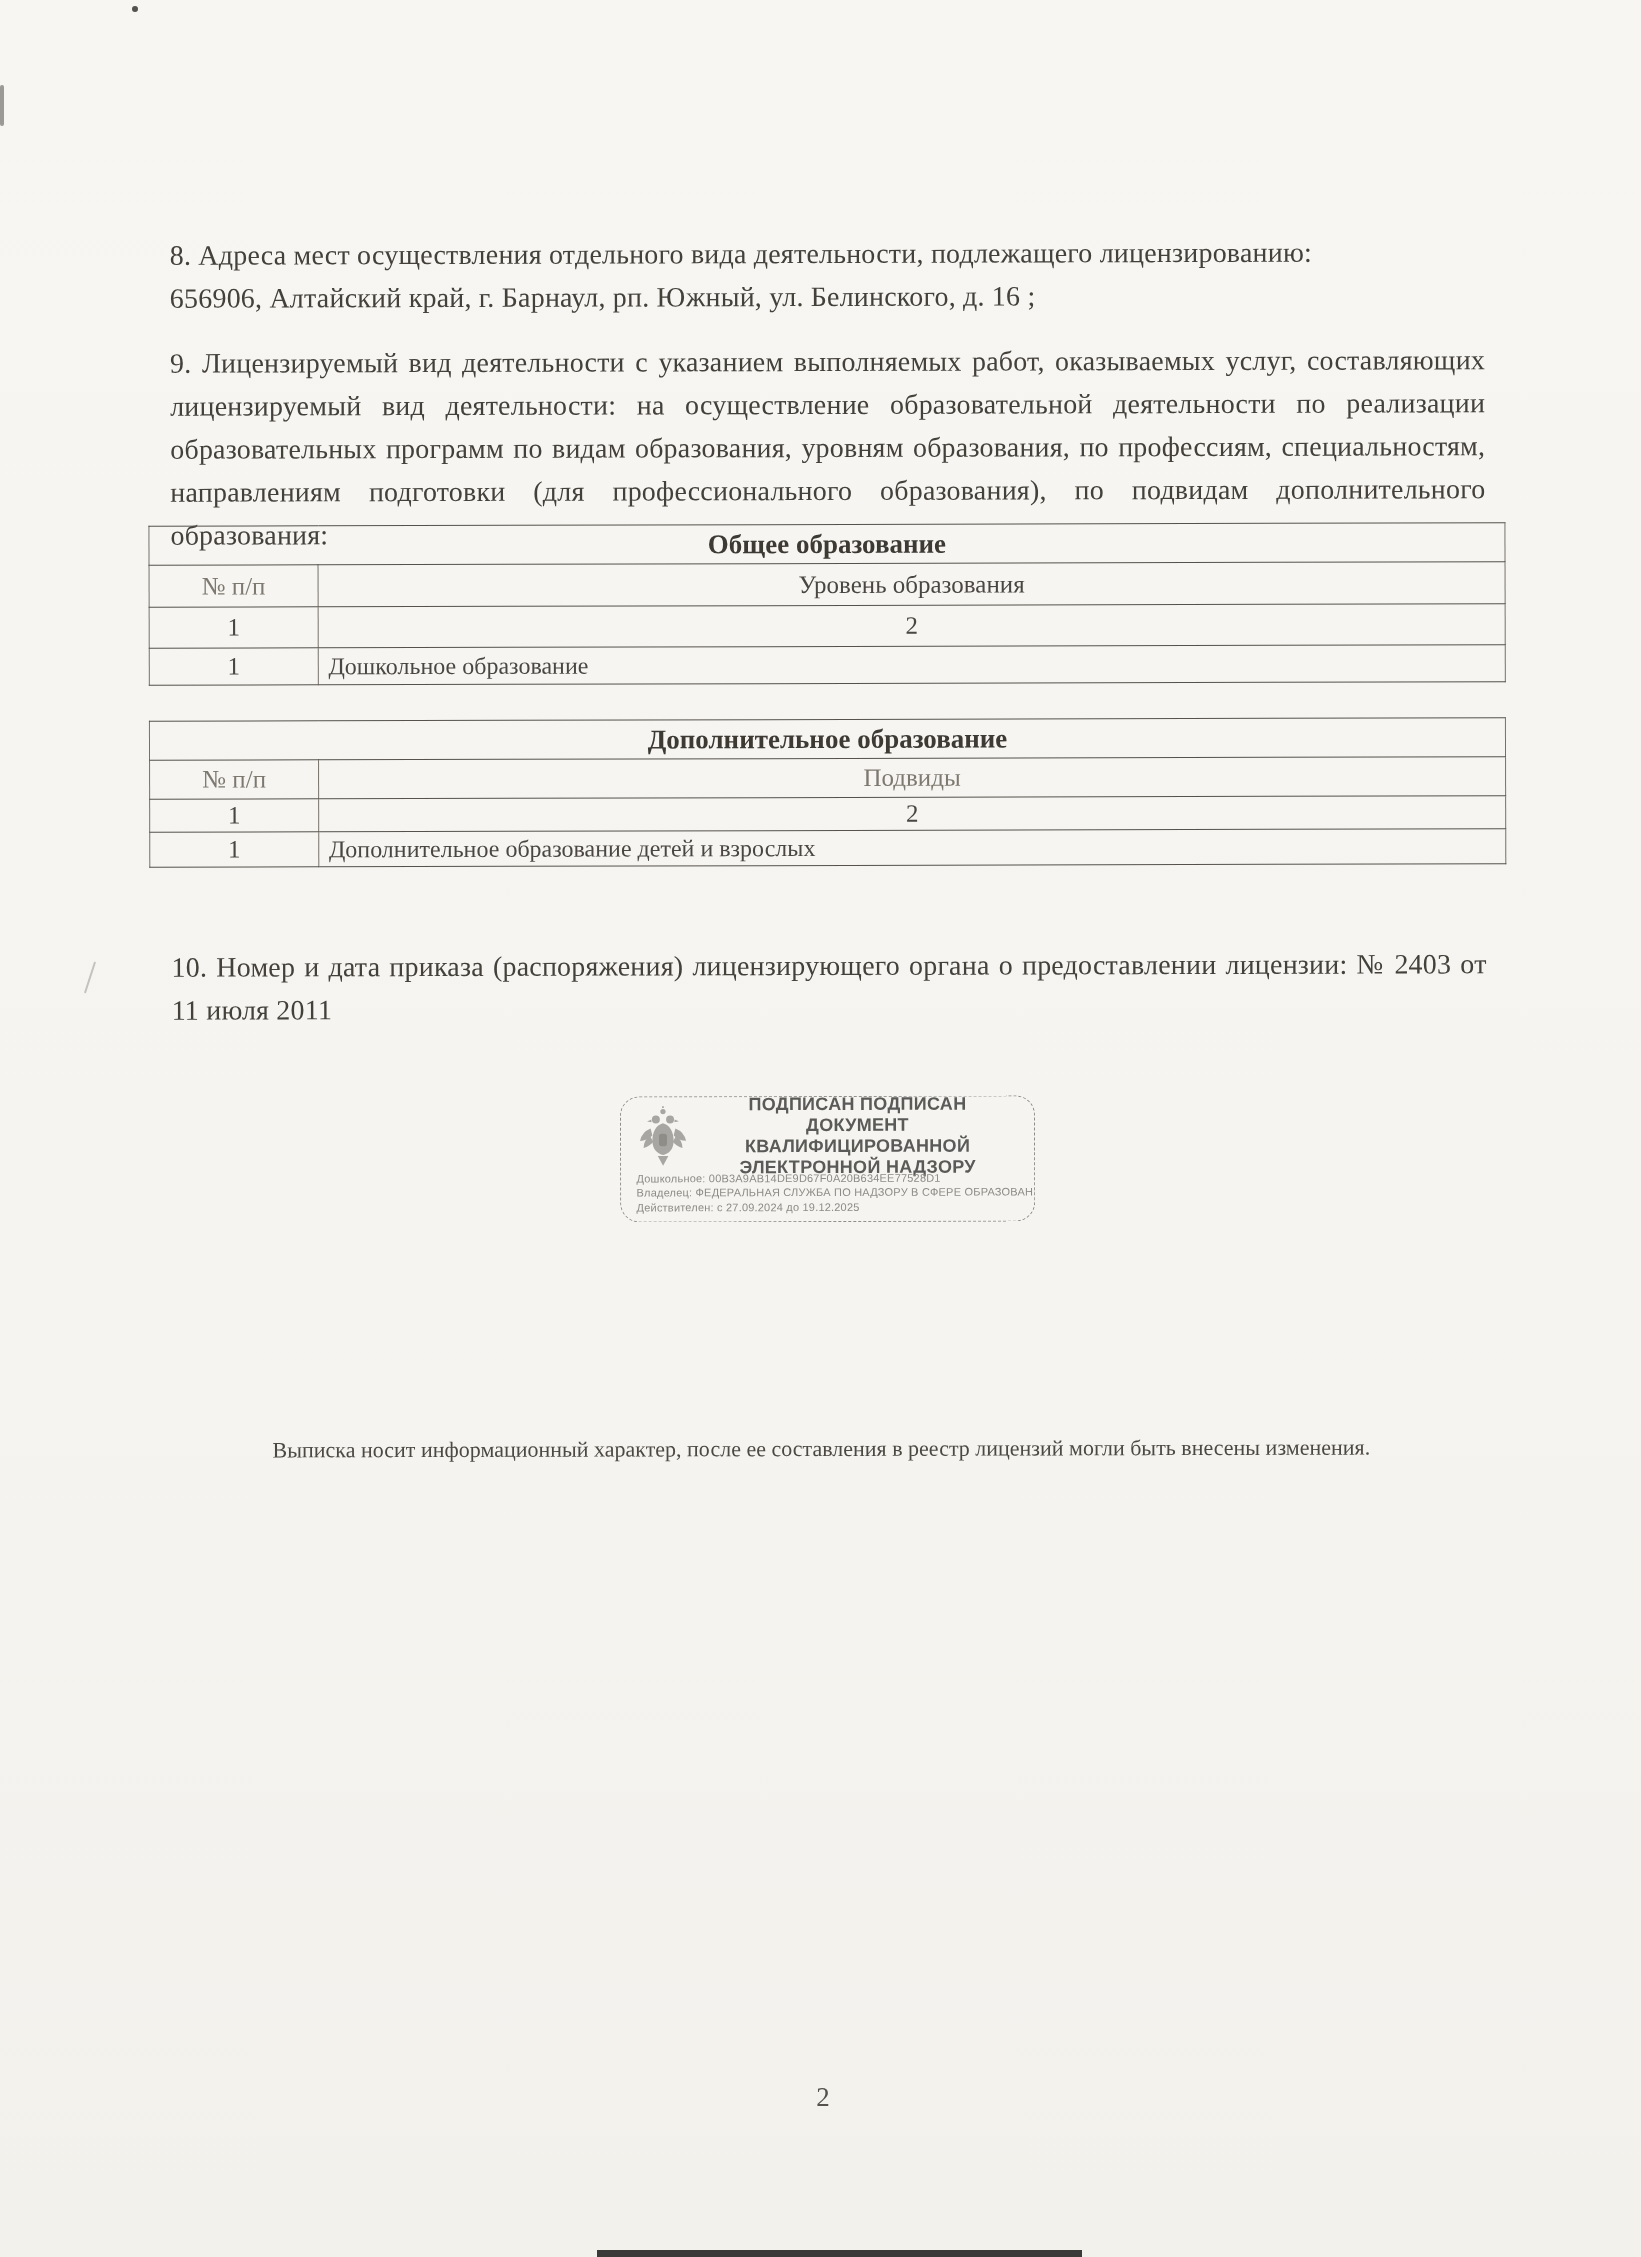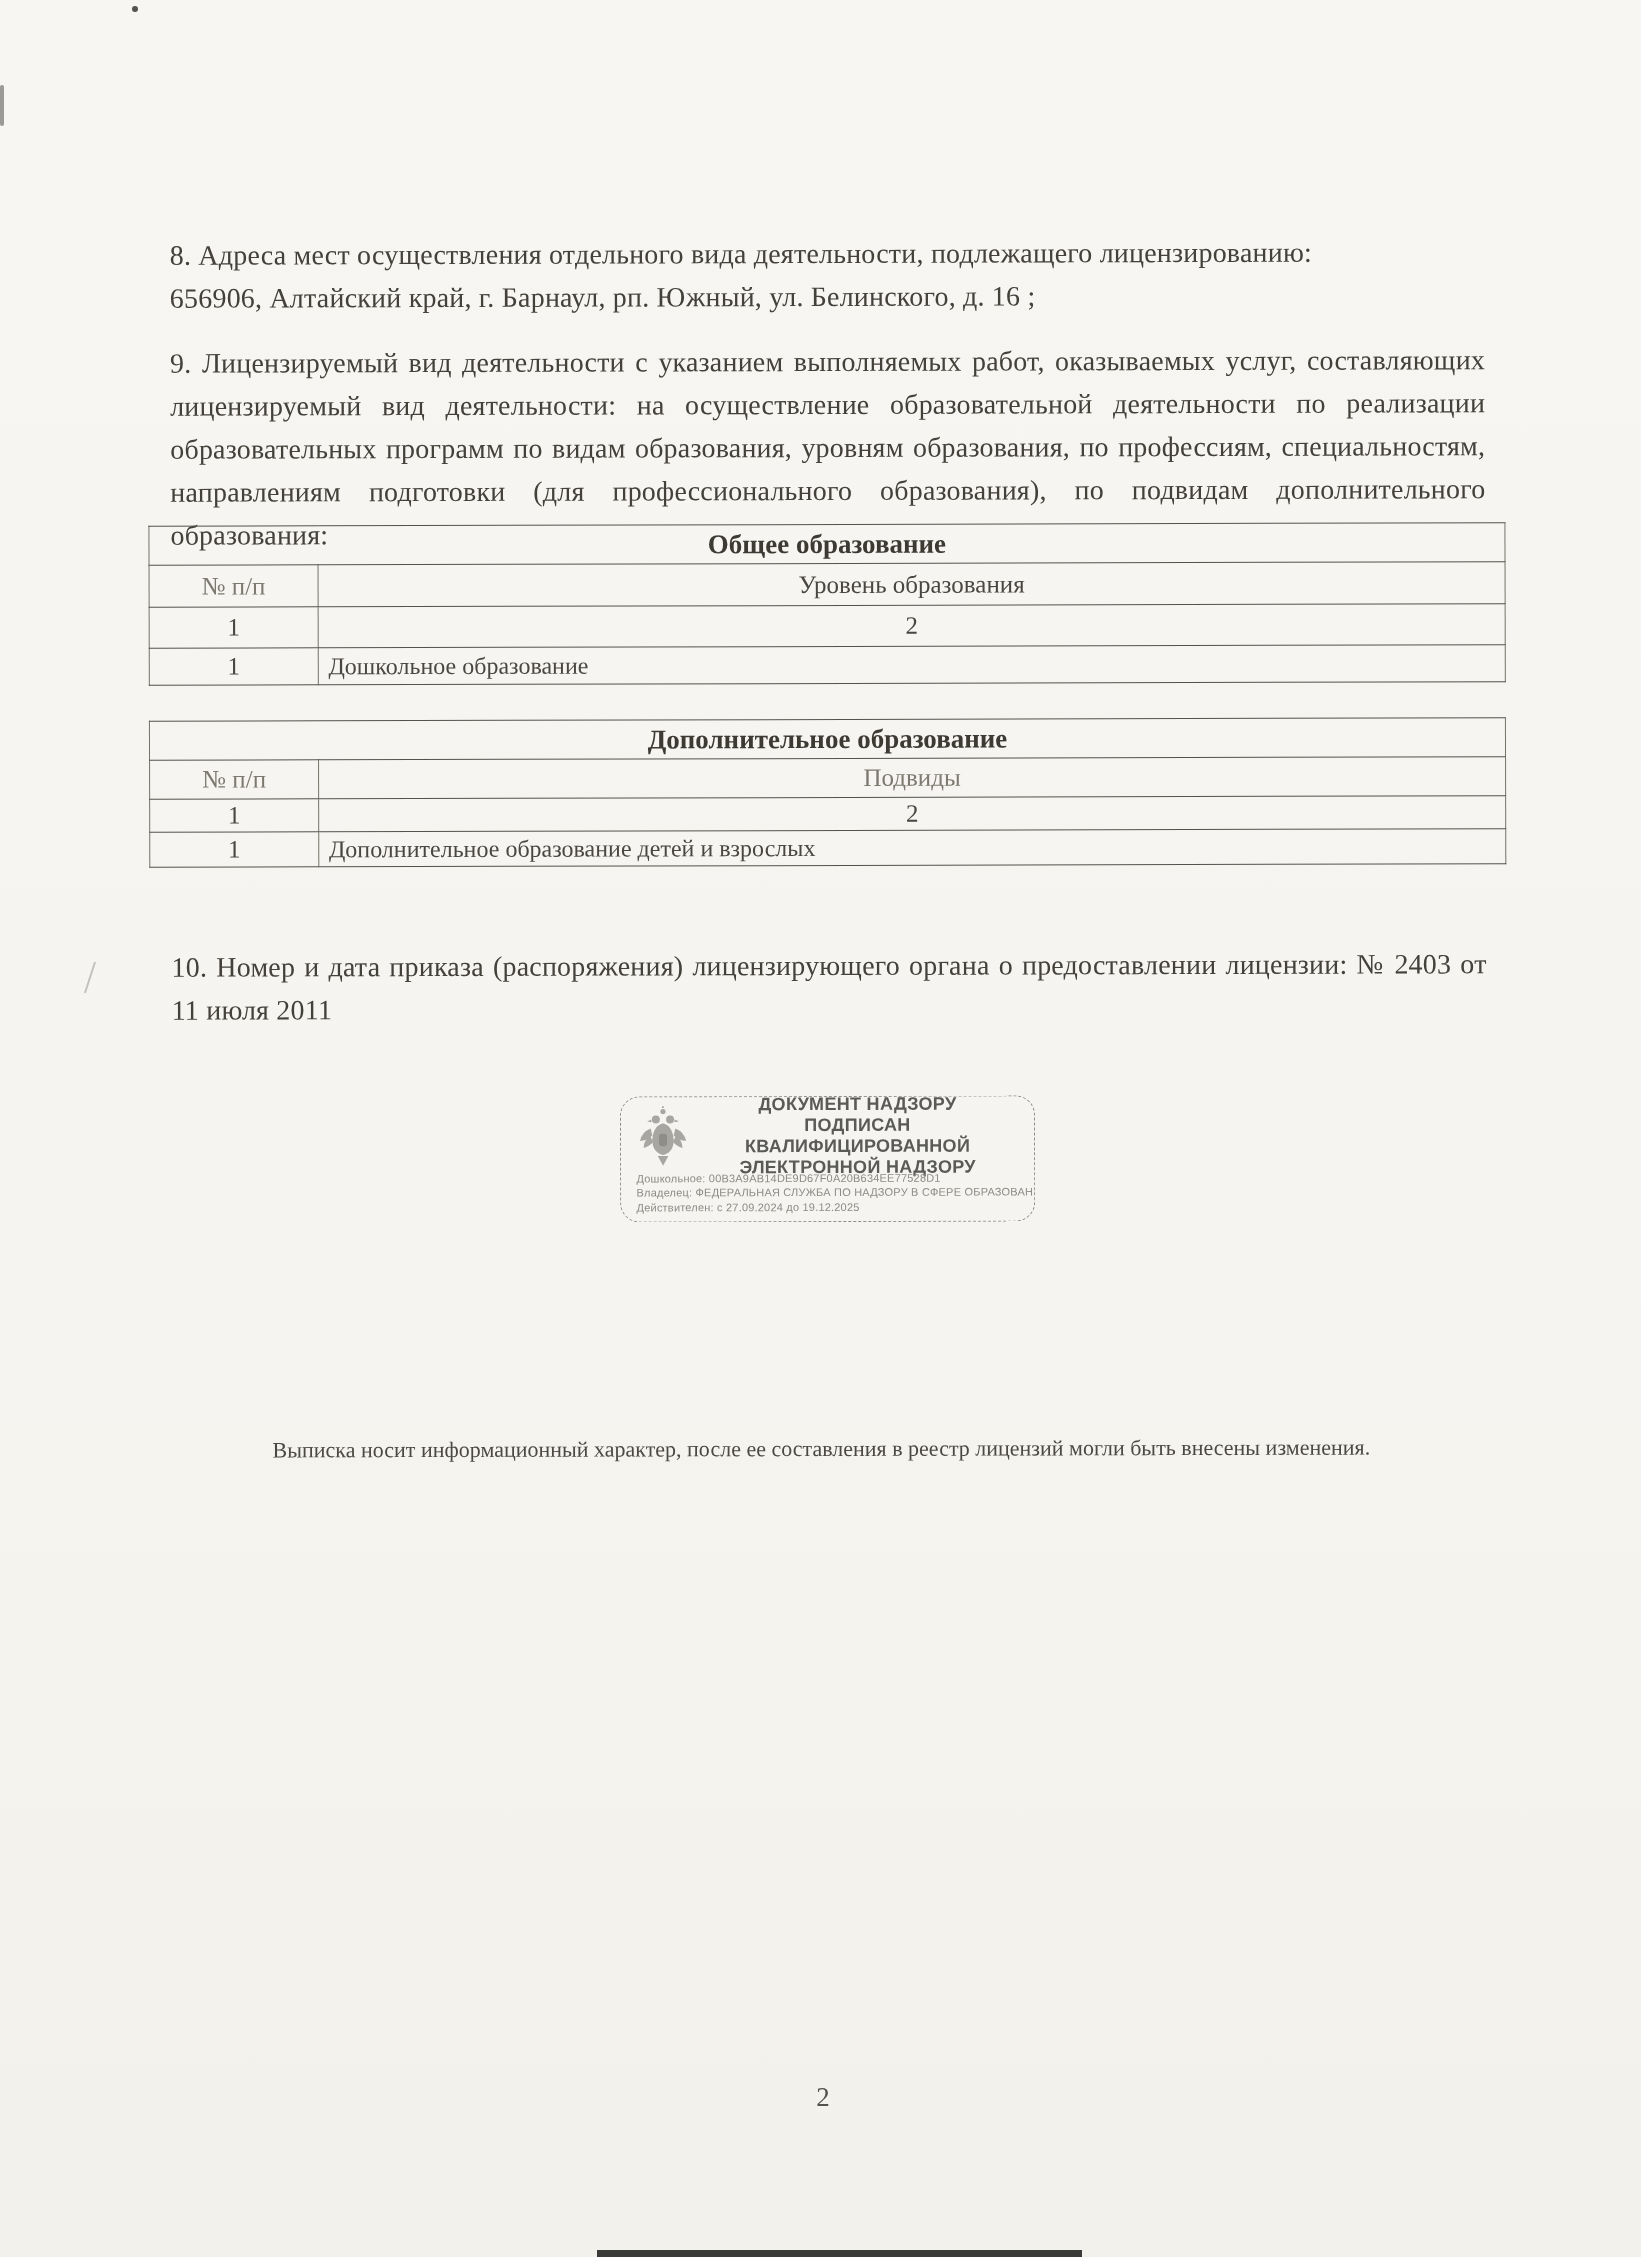--- a/index.html
+++ b/index.html
@@ -168,22 +168,22 @@
           <path d="M30 20 C38 22 42 30 42 40 C42 50 36 55 30 56 C24 55 18 50 18 40 C18 30 22 22 30 20 Z" stroke-width="0"></path>
           <path d="M16 26 Q6 30 4 40 Q12 40 18 34 Z" stroke-width="0"></path>
           <path d="M44 26 Q54 30 56 40 Q48 40 42 34 Z" stroke-width="0"></path>
           <path d="M15 34 Q8 40 8 48 Q15 46 19 41 Z" stroke-width="0"></path>
           <path d="M45 34 Q52 40 52 48 Q45 46 41 41 Z" stroke-width="0"></path>
           <path d="M24 57 L30 68 L36 57 Z" stroke-width="0"></path>
         </g>
         <rect x="25.5" y="32" width="9" height="14" rx="3" fill="#6d6b66"></rect>
       </svg>
       <div class="stamp-title">
-        <div>ДОКУМЕНТ НАДЗОРУ</div>
-        <div>ПОДПИСАН КВАЛИФИЦИРОВАННОЙ</div>
+        <div>ПОДПИСАН ПОДПИСАН</div>
+        <div>ДОКУМЕНТ КВАЛИФИЦИРОВАННОЙ</div>
         <div>ЭЛЕКТРОННОЙ НАДЗОРУ</div>
       </div>
     </div>
     <div class="stamp-meta">
       <div>Дошкольное: 00B3A9AB14DE9D67F0A20B634EE77528D1</div>
       <div>Владелец: ФЕДЕРАЛЬНАЯ СЛУЖБА ПО НАДЗОРУ В СФЕРЕ ОБРАЗОВАНИЯ И НАУКИ</div>
       <div>Действителен: с 27.09.2024 до 19.12.2025</div>
     </div>
   </div>
 

